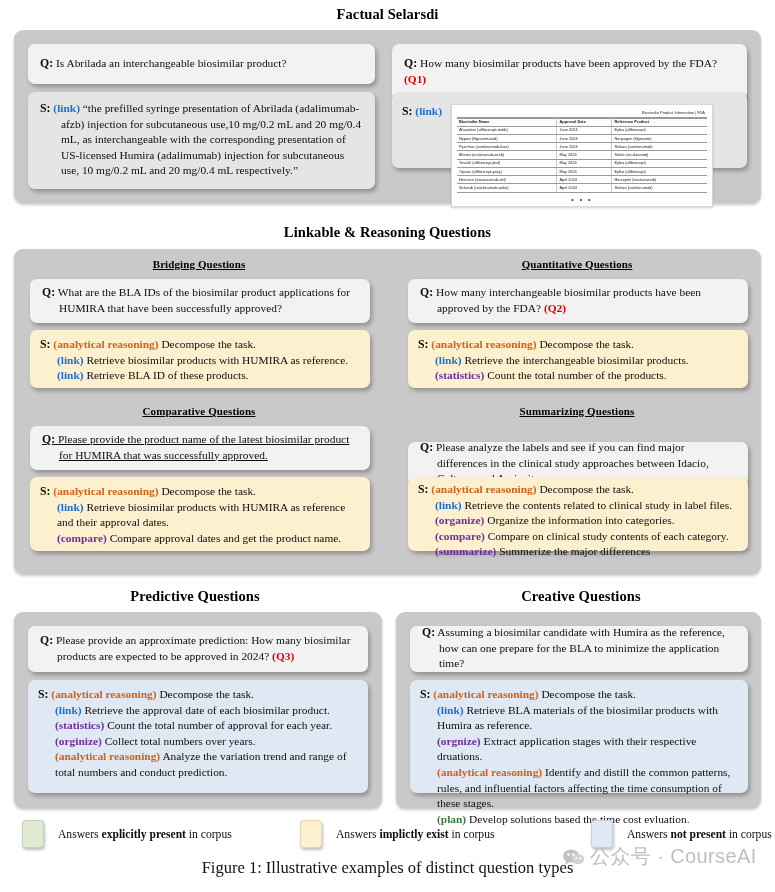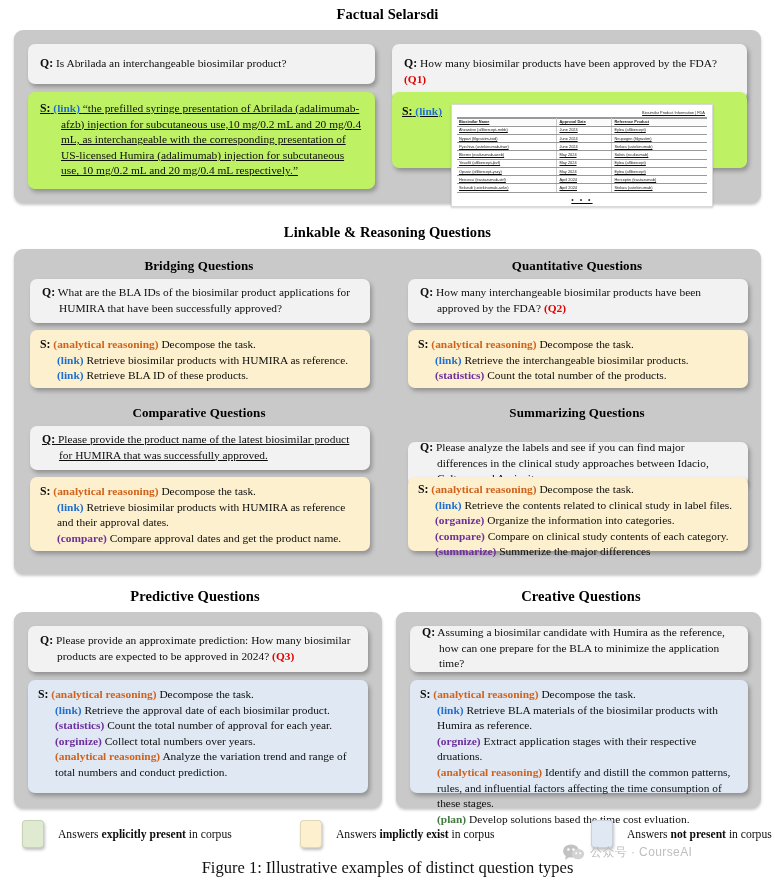--- a/index.html
+++ b/index.html
@@ -13,40 +13,40 @@
   .page{position:relative;width:775px;height:892px;}
 
   
   .section-title{
     text-align:center;
     font-weight:bold;
     font-size:14.5px;
     letter-spacing:.1px;
     color:#000;
   }
-  .section-title.sub{font-size:13px;}
+  .section-title.sub{font-size:11px;text-decoration:underline;}
 
   
   .gray-panel{
     background:#c9c9c9;
     border-radius:9px;
     box-shadow:0 2px 3px rgba(0,0,0,.22);
     position:relative;
   }
 
   
   .card{
     border-radius:7px;
     box-shadow:2px 3px 4px rgba(0,0,0,.28);
     padding:9px 12px 10px 12px;
     box-sizing:border-box;
     position:relative;
   }
   .q-card{background:#f2f2f2;}
-  .a-green{background:#bef264;text-decoration:underline;}
+  .a-green{background:#e5e5e5;}
   .a-yellow{background:#fdf0cf;}
   .a-blue{background:#dfe8f3;}
 
   .line{
     font-size:11.4px;
     line-height:15.6px;
     display:block;
   }
   .tag{font-weight:bold;font-size:11.8px;}
   .hang{
@@ -126,21 +126,21 @@
     position:absolute;left:0;top:858px;width:775px;
     text-align:center;font-size:16.5px;color:#111;
   }
 
   
   .watermark{
     position:absolute;left:563px;top:843px;
     display:flex;align-items:center;
     color:#b9b9b9;
     font-family:"Liberation Sans","DejaVu Sans",sans-serif;
-    font-size:12px;
+    font-size:20px;
     opacity:.92;
     pointer-events:none;
   }
   .wm-icon{margin-right:5px;display:block;}
   .wm-text{letter-spacing:.4px;}
 </style>
 </head>
 <body>
 
 <div class="page">

